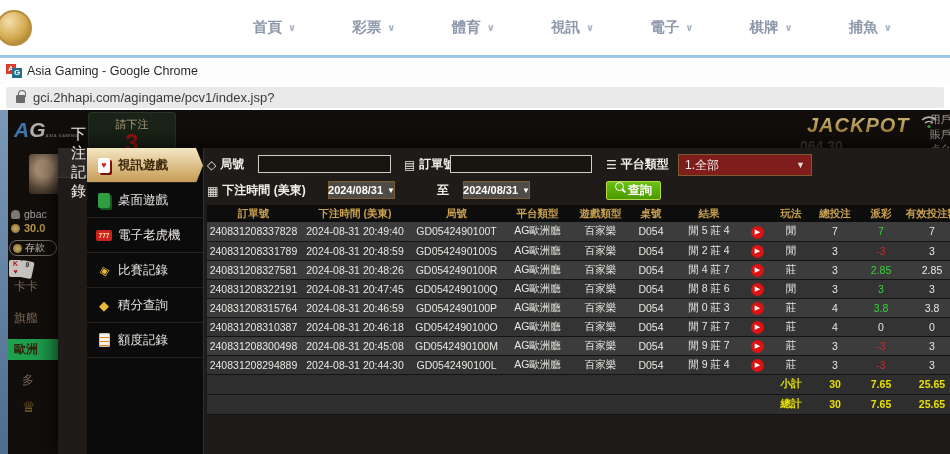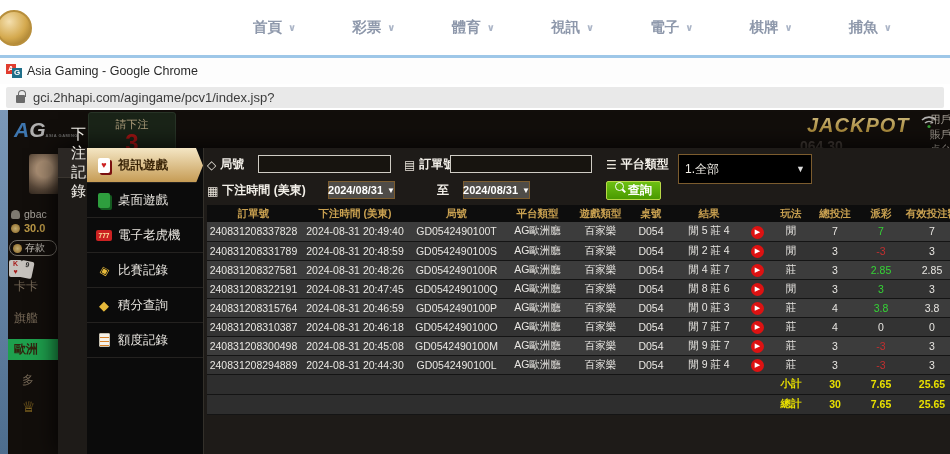--- a/index.html
+++ b/index.html
@@ -82,21 +82,21 @@
 
   .content { flex:1; display:flex; flex-direction:column; min-width:0; }
 
   .filters { position:relative; height:57px; flex:none; }
   .f-label { position:absolute; color:#f2efe8; font-size:12px; font-weight:bold; display:flex; gap:4px; align-items:center; white-space:nowrap; }
   .f-icon { font-size:12px; font-weight:normal; color:#e8e4da; }
   .f-input { position:absolute; height:18px; background:#17140f; border:1px solid #cfccc4; color:#eee; font-size:11px; padding:0 4px; }
   .date-btn { position:absolute; height:18px; background:#4f4c48; border:1px solid #7c5c2e; color:#fff; font-size:11px; font-weight:bold;
               display:flex; align-items:center; justify-content:center; gap:4px; cursor:pointer; }
   .date-btn .arr { font-size:8px; }
-  .select { position:absolute; height:30px; background:#000000; border:1px solid #7c5c2e; color:#f2efe8; font-size:12px;
+  .select { position:absolute; height:22px; background:#7f1d1d; border:1px solid #7c5c2e; color:#f2efe8; font-size:12px;
             display:flex; align-items:center; justify-content:space-between; padding:0 6px; cursor:pointer; }
   .select .arr { font-size:9px; color:#ddd; }
   .search-btn { position:absolute; height:19px; background:linear-gradient(180deg,#6cc013,#4a9a00); border:1px solid #b8d848; border-radius:2px;
                 color:#fff; font-size:12px; font-weight:bold; display:flex; align-items:flex-start; gap:4px; padding:0 8px; cursor:pointer; }
   .mag { width:9px; height:9px; border:1.5px solid #fff; border-radius:50%; position:relative; }
   .mag::after { content:""; position:absolute; width:4px; height:1.5px; background:#fff; transform:rotate(45deg); right:-3px; bottom:-1px; }
 
   .tablewrap { flex:1; overflow:hidden; padding-left:3px; }
   table { border-collapse:collapse; table-layout:fixed; width:783px; font-size:10.5px; }
   th { height:17px; background:#0d0d0d; color:#c8a050; font-weight:bold; font-size:10.5px; white-space:nowrap; overflow:hidden; }

